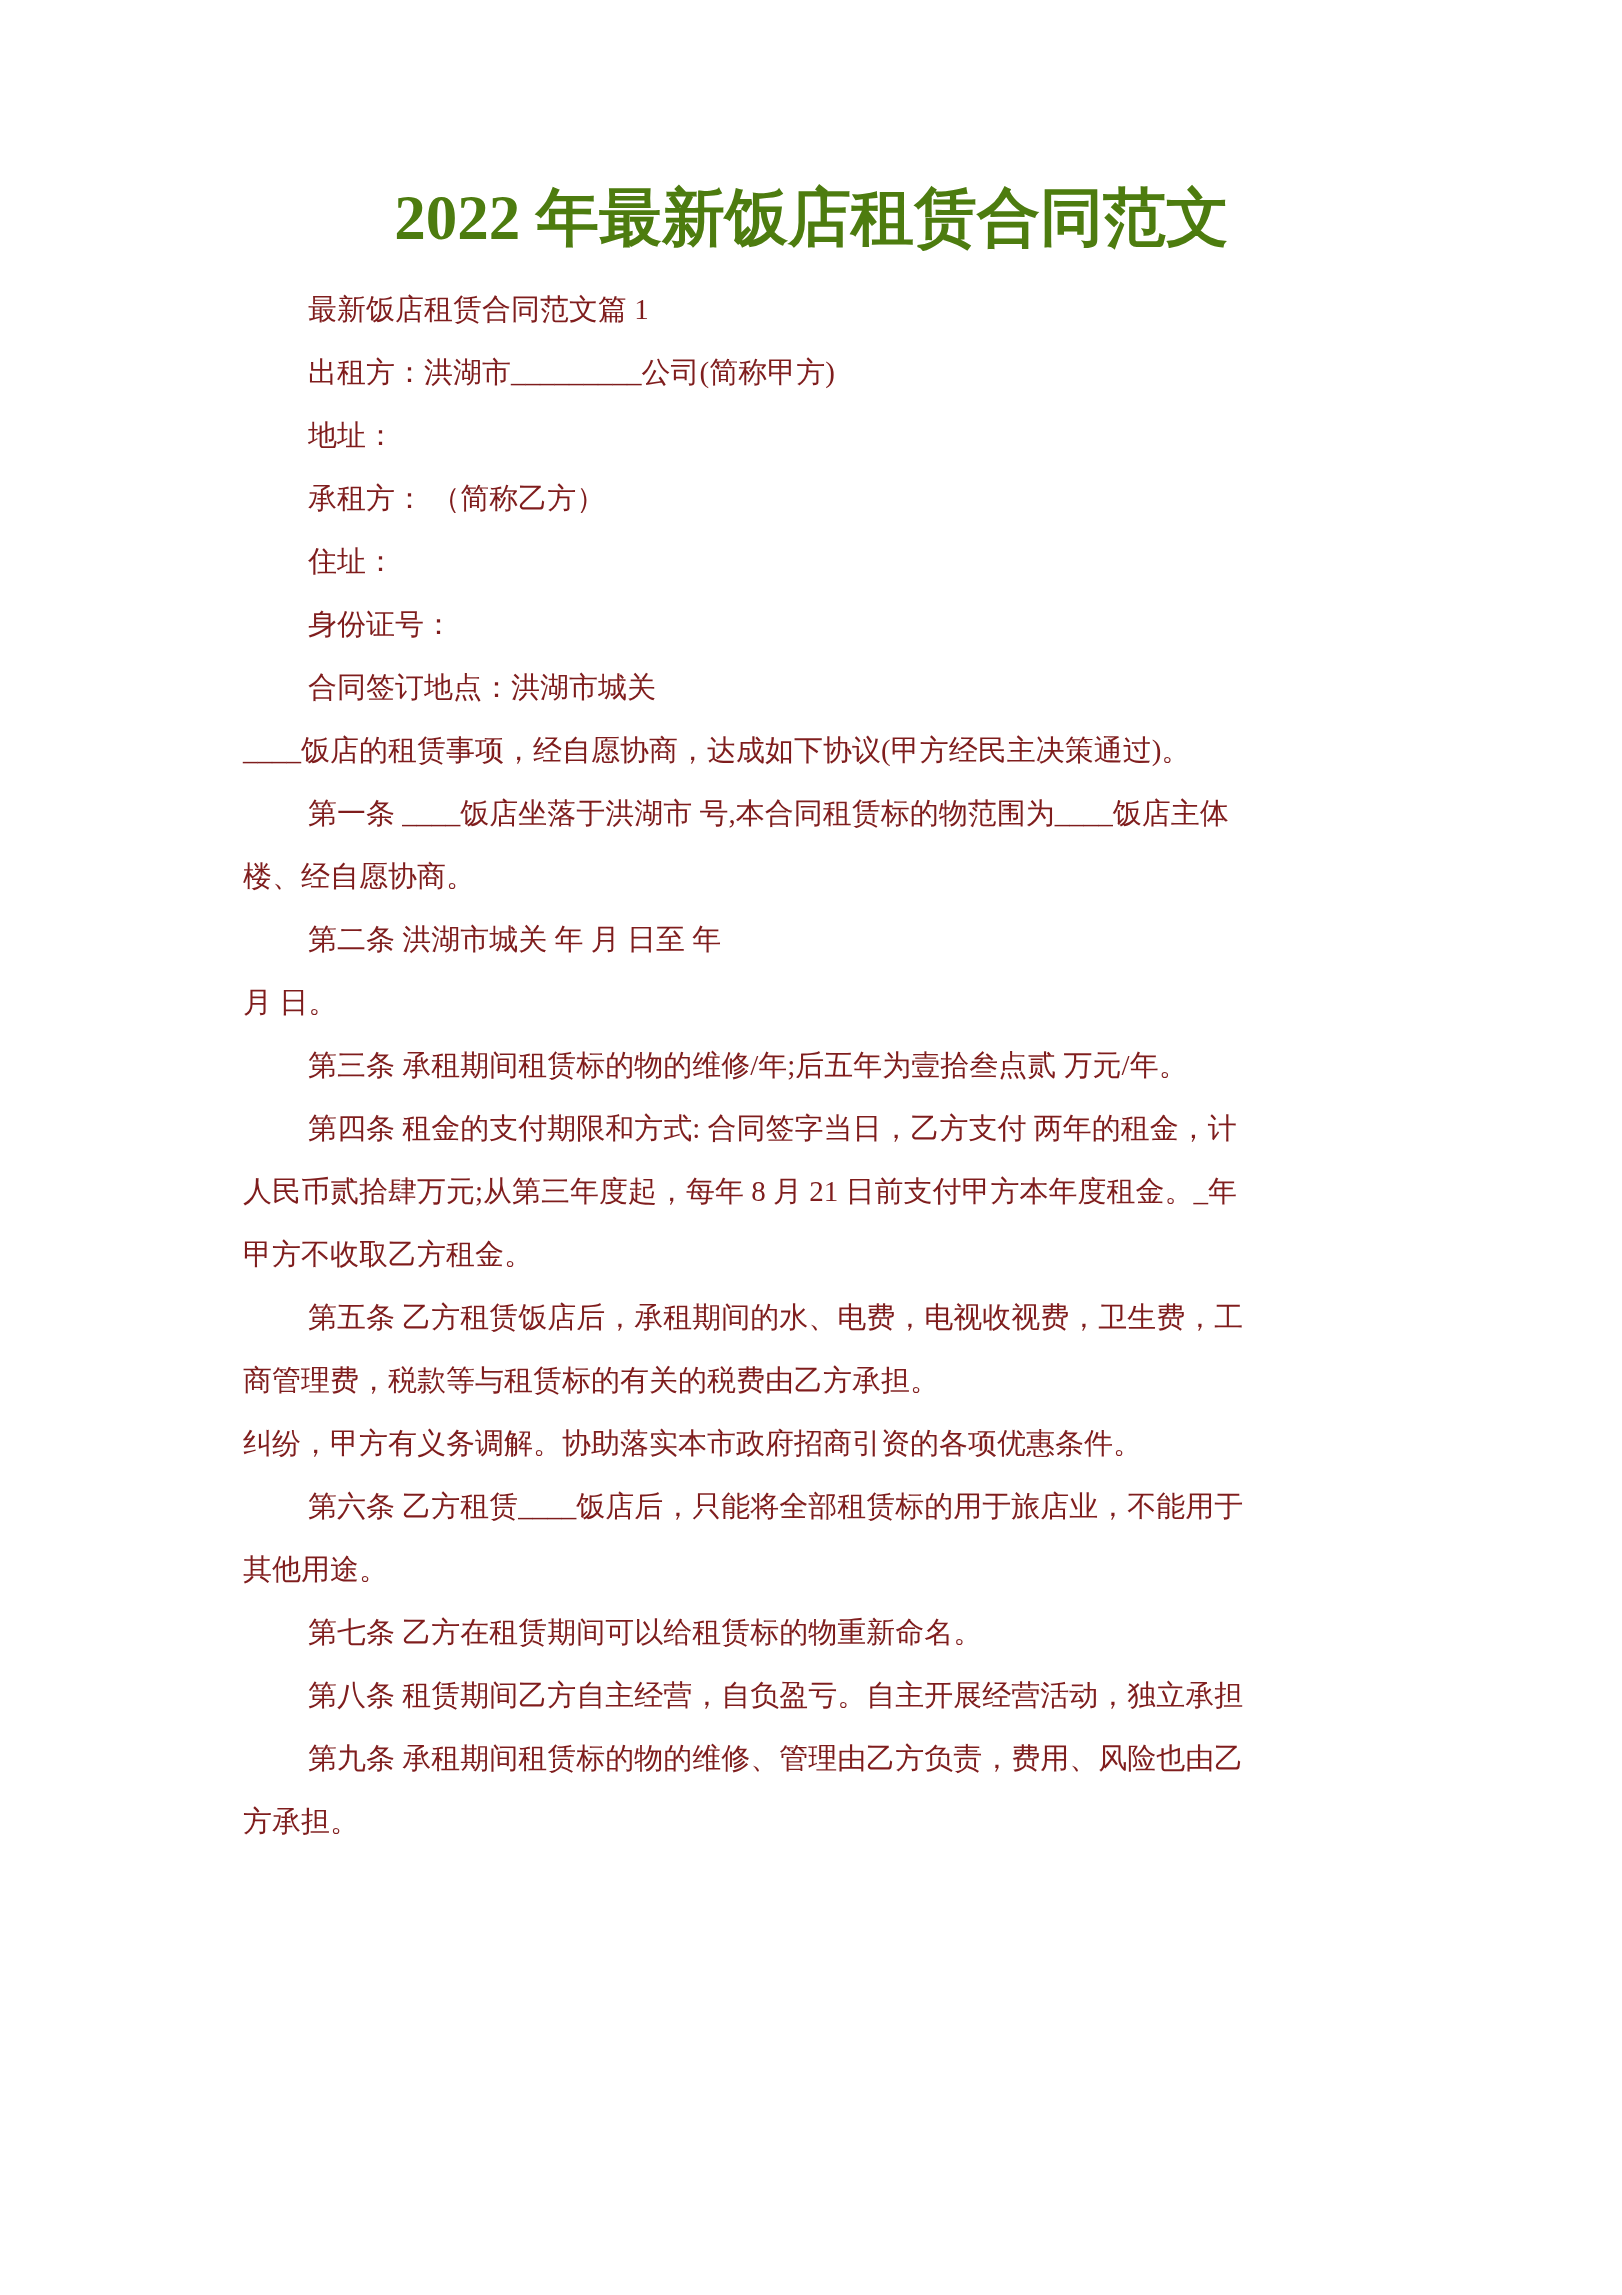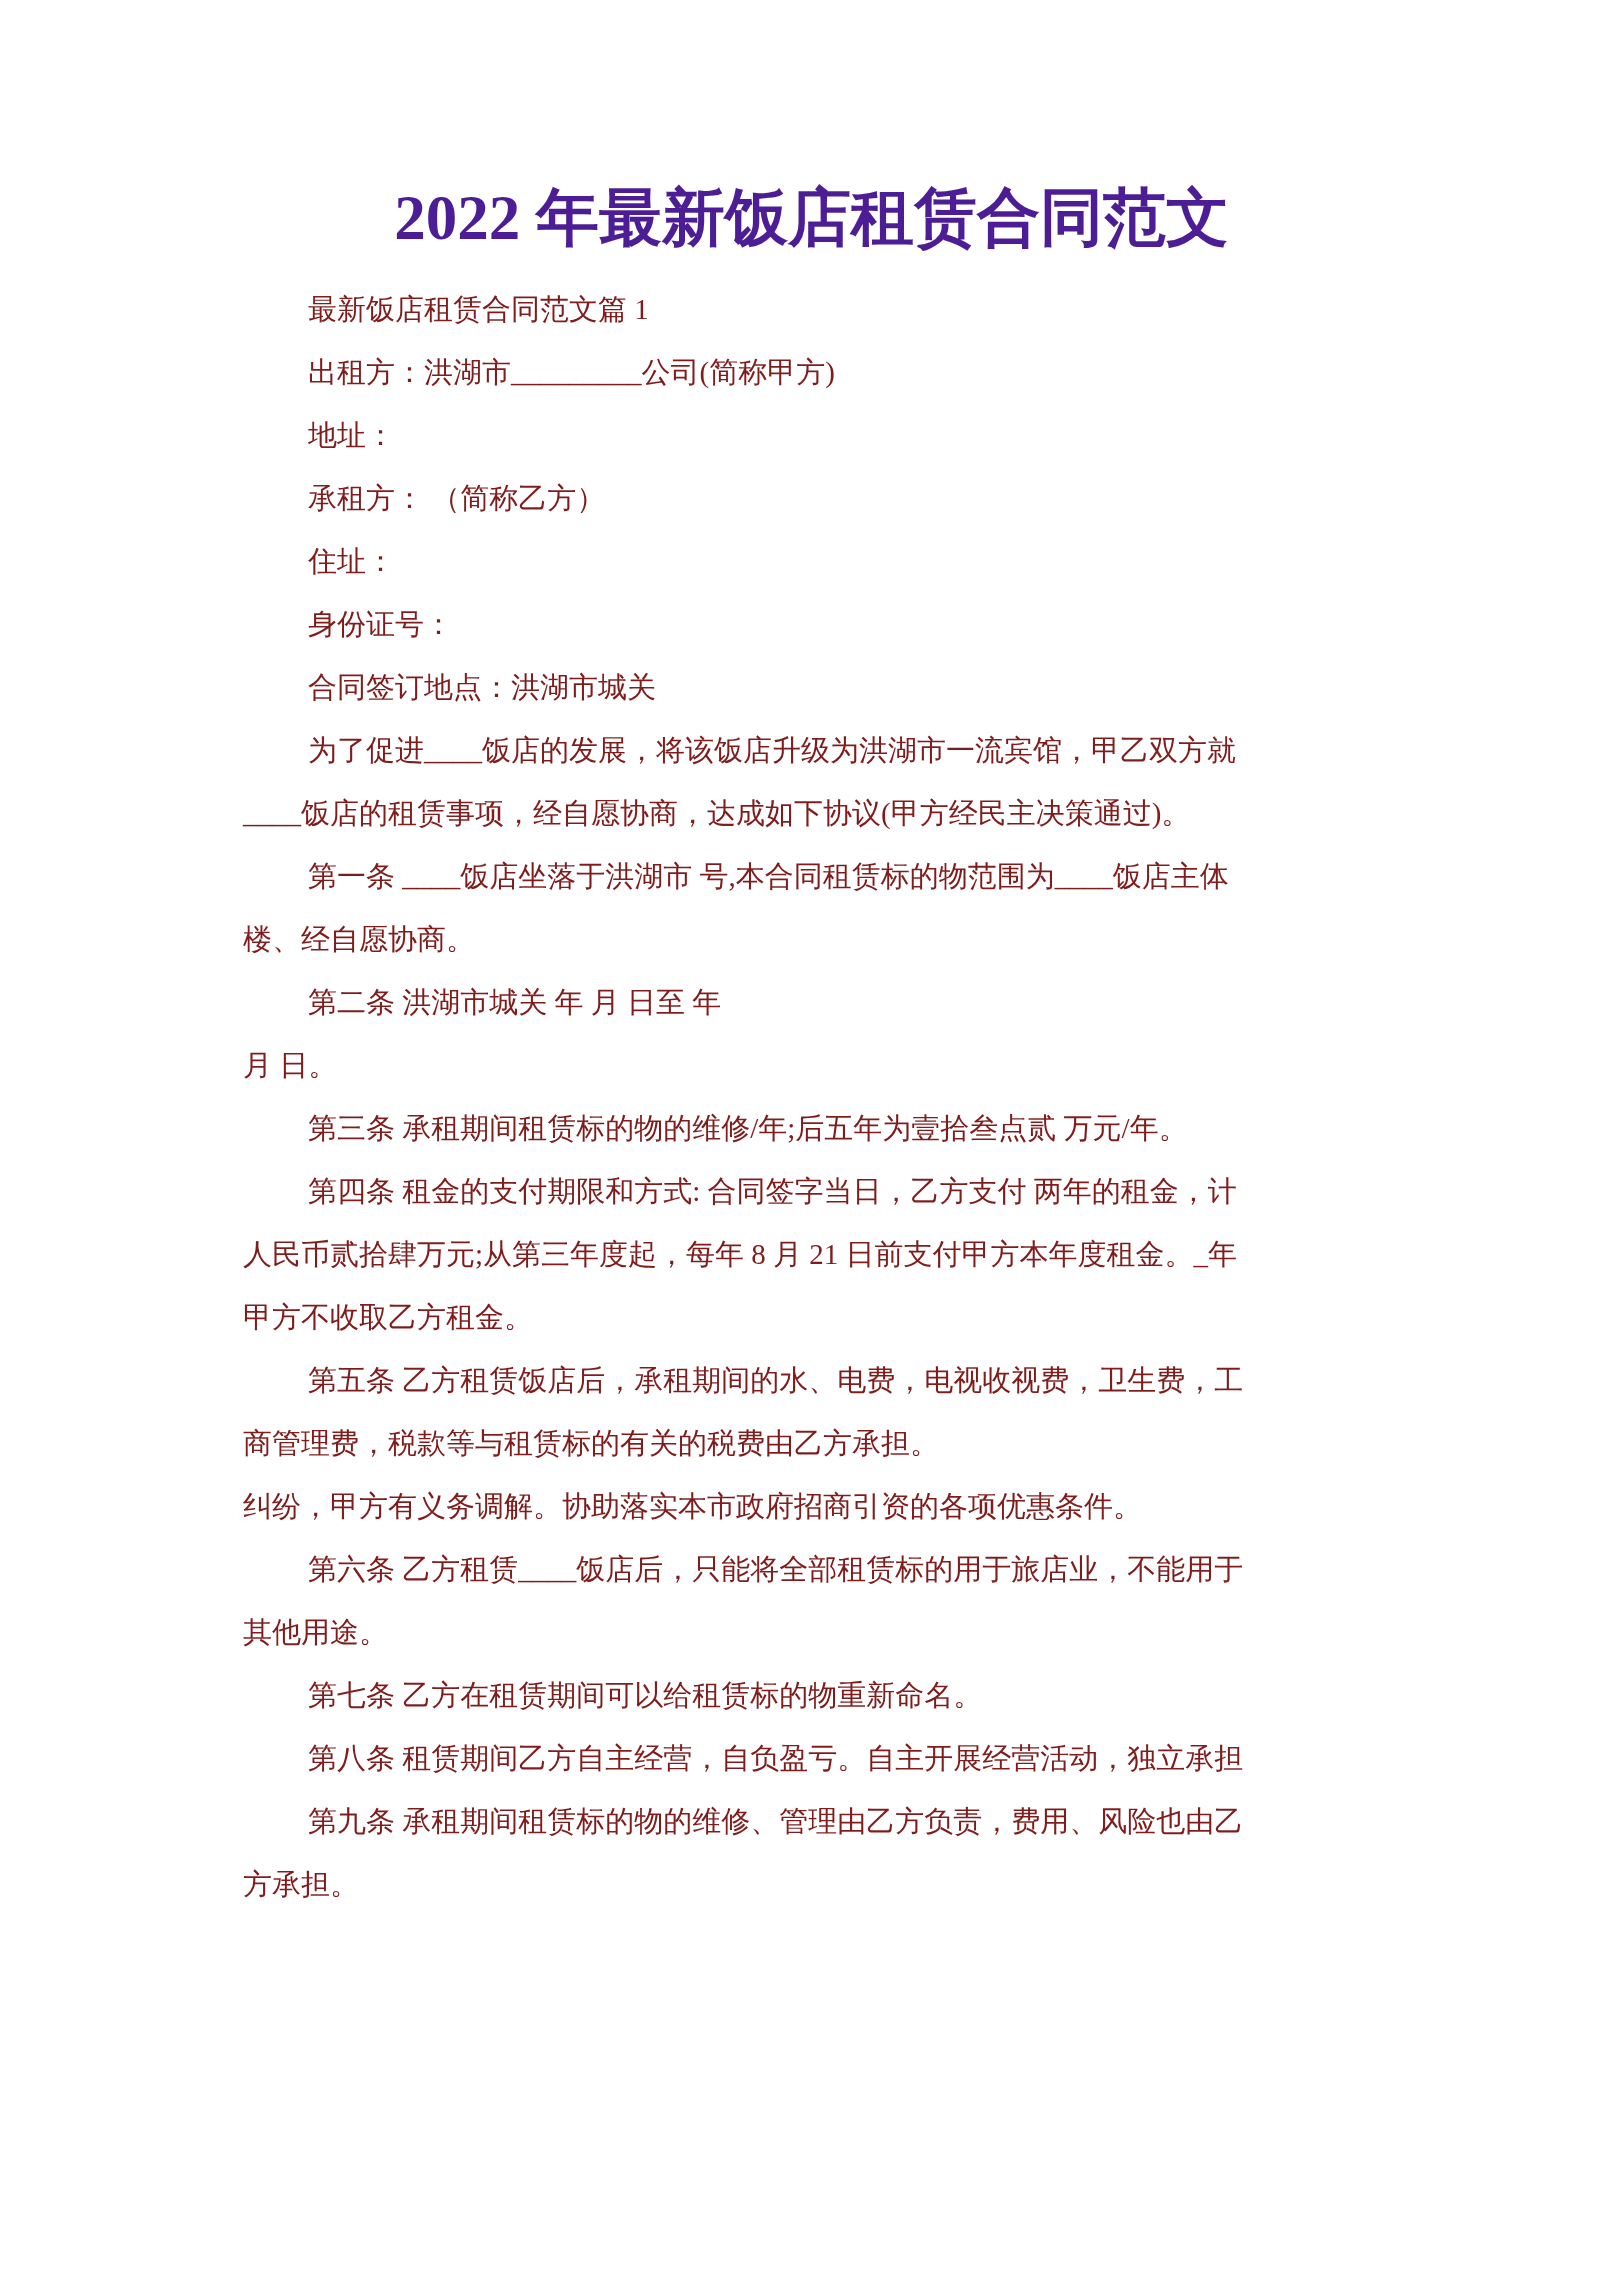--- a/index.html
+++ b/index.html
@@ -17,21 +17,21 @@
     overflow: hidden;
   }
   .title {
     margin: 0;
     padding-top: 185px;
     text-align: center;
     font-size: 63px;
     line-height: 67px;
     font-weight: bold;
     white-space: pre;
-    color: #4c1d95;
+    color: #4d7c0f;
   }
   .doc-body {
     margin-top: 26px;
     padding-left: 243px;
     padding-right: 196px;
     font-size: 29px;
     color: #7f1d1d;
   }
   .line {
     height: 63px;
@@ -48,21 +48,20 @@
 <div class="page">
   <h1 class="title">2022 年最新饭店租赁合同范文</h1>
   <div class="doc-body">
       <div class="line indent">最新饭店租赁合同范文篇 1</div>
       <div class="line indent">出租方：洪湖市_________公司(简称甲方)</div>
       <div class="line indent">地址：</div>
       <div class="line indent">承租方： （简称乙方）</div>
       <div class="line indent">住址：</div>
       <div class="line indent">身份证号：</div>
       <div class="line indent">合同签订地点：洪湖市城关</div>
-      <div class="line indent">为了促进____饭店的发展，将该饭店升级为洪湖市一流宾馆，甲乙双方就</div>
       <div class="line">____饭店的租赁事项，经自愿协商，达成如下协议(甲方经民主决策通过)。</div>
       <div class="line indent">第一条 ____饭店坐落于洪湖市 号,本合同租赁标的物范围为____饭店主体</div>
       <div class="line">楼、经自愿协商。</div>
       <div class="line indent">第二条 洪湖市城关 年 月 日至 年</div>
       <div class="line">月 日。</div>
       <div class="line indent">第三条 承租期间租赁标的物的维修/年;后五年为壹拾叁点贰 万元/年。</div>
       <div class="line indent">第四条 租金的支付期限和方式: 合同签字当日，乙方支付 两年的租金，计</div>
       <div class="line">人民币贰拾肆万元;从第三年度起，每年 8 月 21 日前支付甲方本年度租金。_年</div>
       <div class="line">甲方不收取乙方租金。</div>
       <div class="line indent">第五条 乙方租赁饭店后，承租期间的水、电费，电视收视费，卫生费，工</div>

